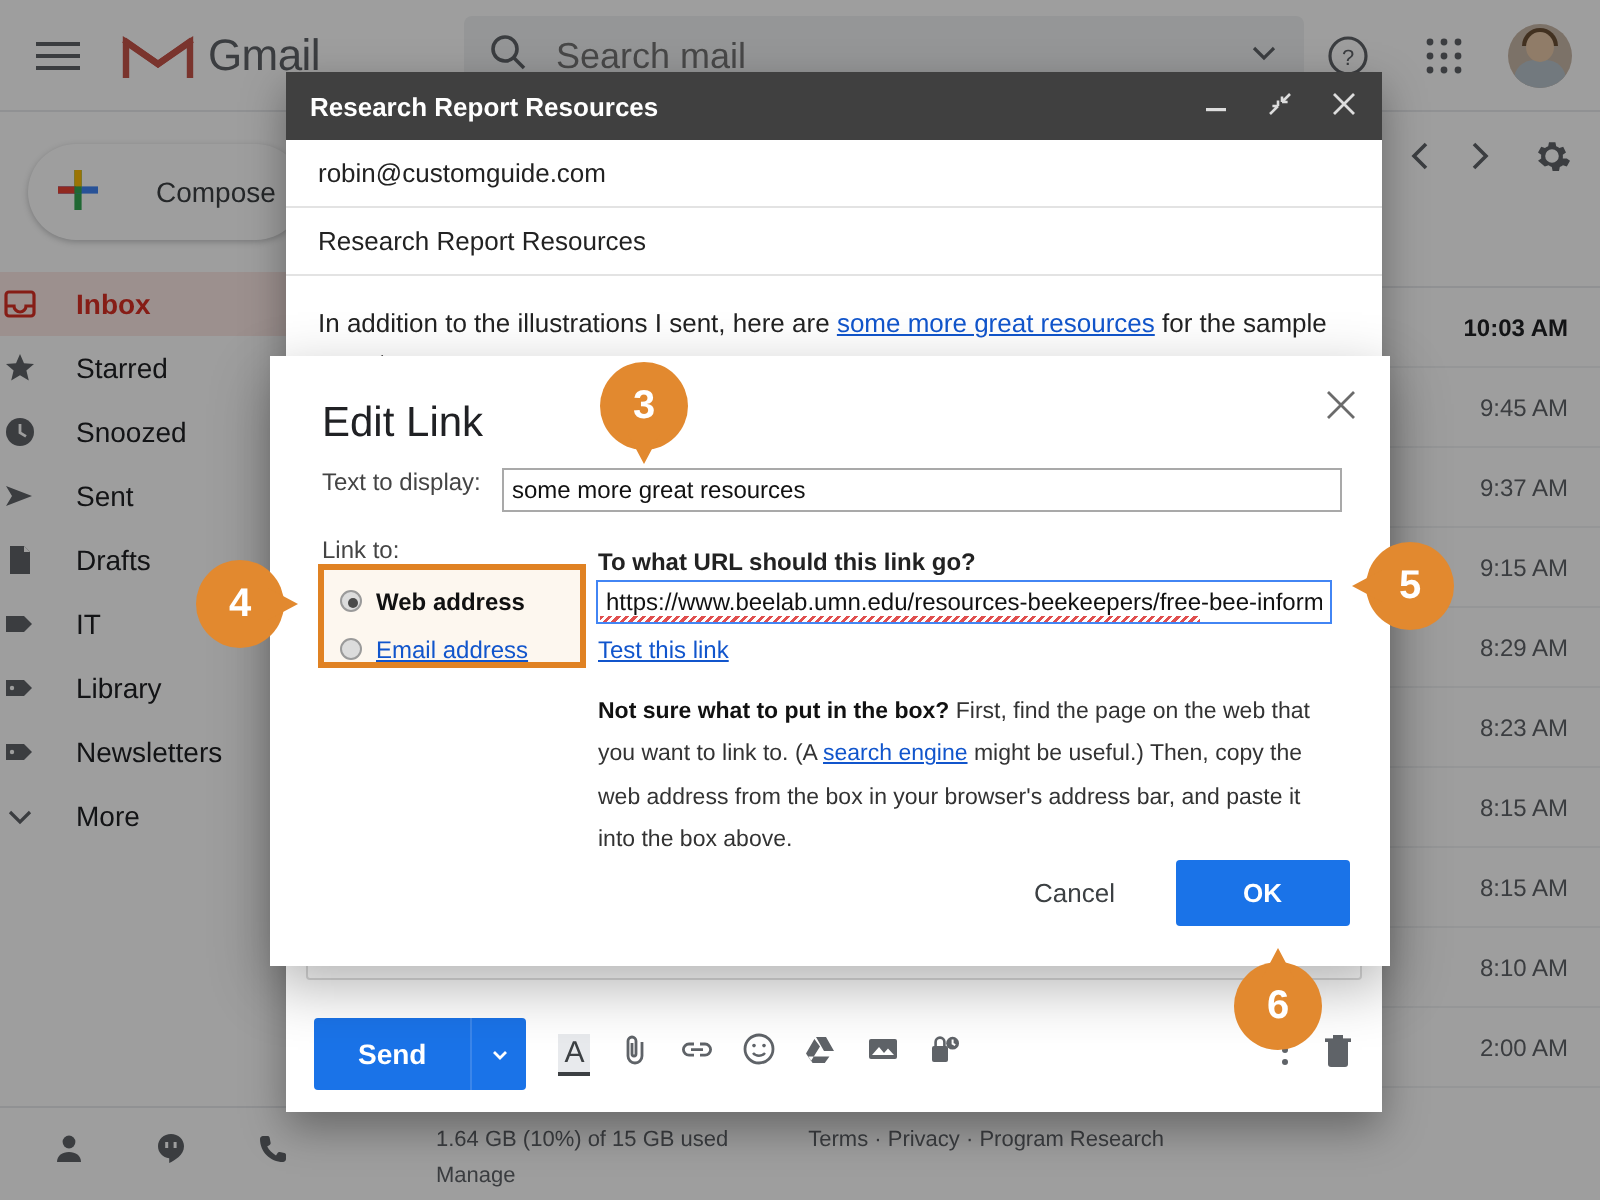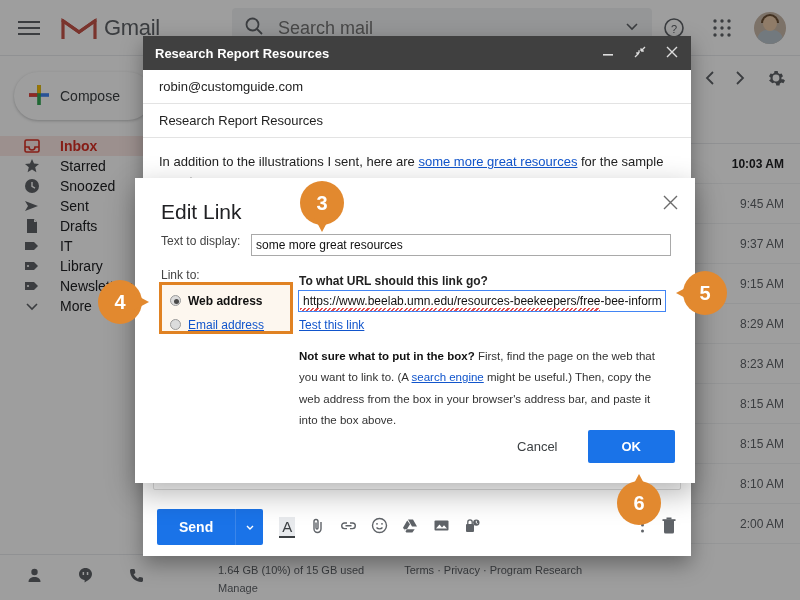--- a/index.html
+++ b/index.html
@@ -72,26 +72,26 @@
     position: absolute; left: 0; top: 56px; bottom: 0; width: 210px;
     background: #ffffff;
   }
   .compose-btn {
     margin: 16px 0 0 14px; width: 138px; height: 48px;
     border-radius: 24px; background: #fff;
     box-shadow: 0 1px 3px rgba(60,64,67,0.3);
     display: flex; align-items: center; cursor: pointer;
   }
   .compose-btn .plus { margin-left: 14px; }
-  .compose-btn span { margin-left: 10px; font-size: 14px; color: #3c4043; }
+  .compose-btn span { margin-left: 28px; font-size: 14px; color: #3c4043; }
 
   .navlist { margin-top: 16px; }
   .navitem {
-    height: 20px; display: flex; align-items: center;
-    padding-left: 22px; border-radius: 0 16px 16px 0; margin-right: 10px;
+    height: 32px; display: flex; align-items: center;
+    border-radius: 0 16px 16px 0; margin-right: 10px;
     font-size: 14px; color: #202124; cursor: pointer;
   }
   .navitem.active { background: #fce8e6; color: #d93025; font-weight: bold; }
   .navitem .nico { width: 20px; display: flex; justify-content: center; }
   .navitem .nlabel { margin-left: 18px; }
 
   .g-bottomicons {
     position: absolute; bottom: 12px; left: 0; width: 210px;
     display: flex; gap: 34px; padding-left: 26px;
     border-top: 1px solid #e8eaed; padding-top: 12px;

